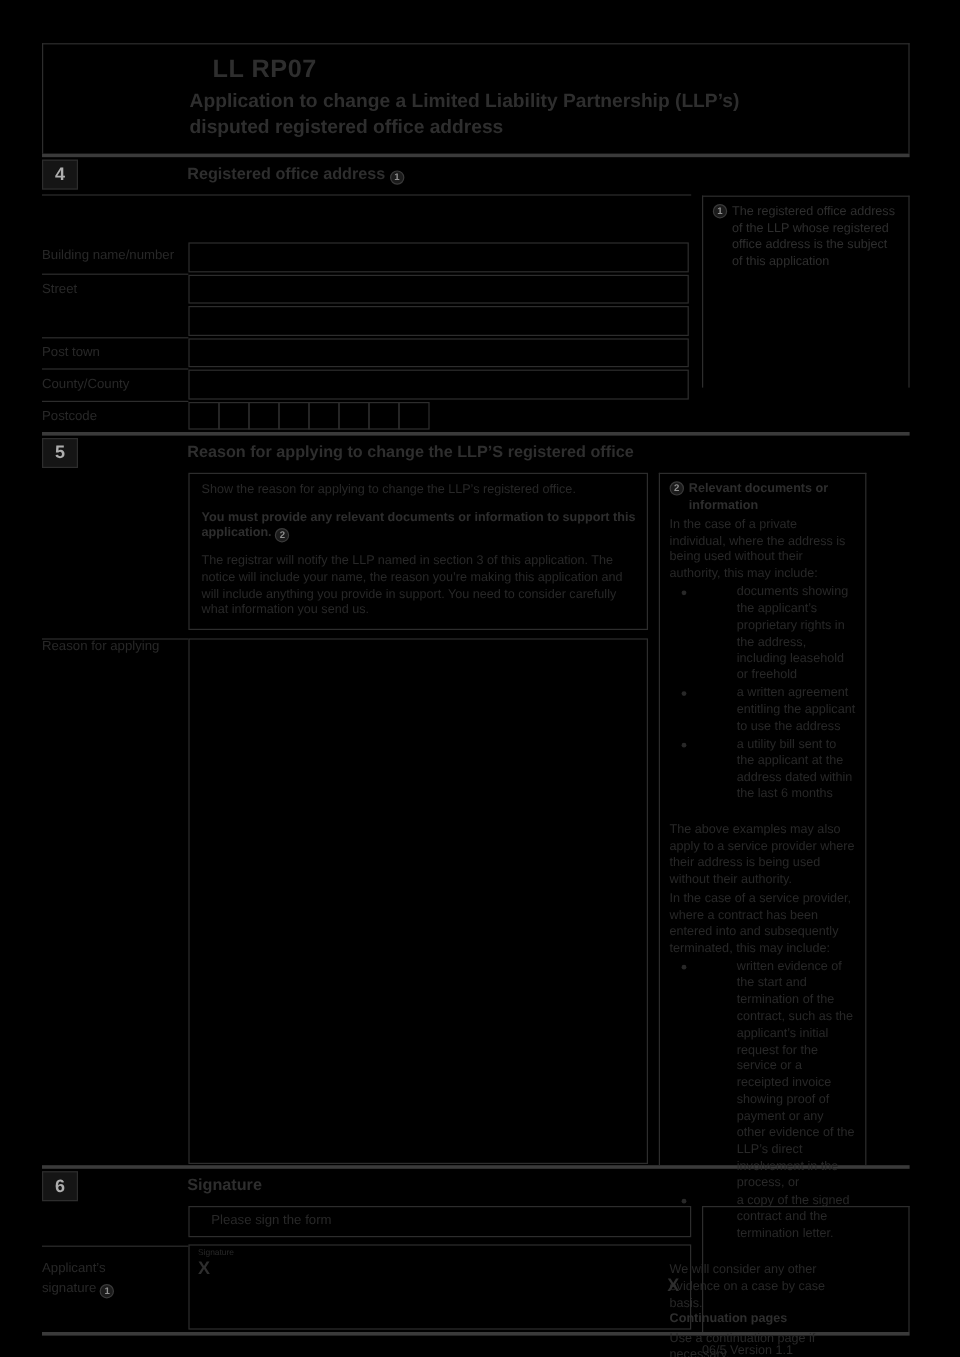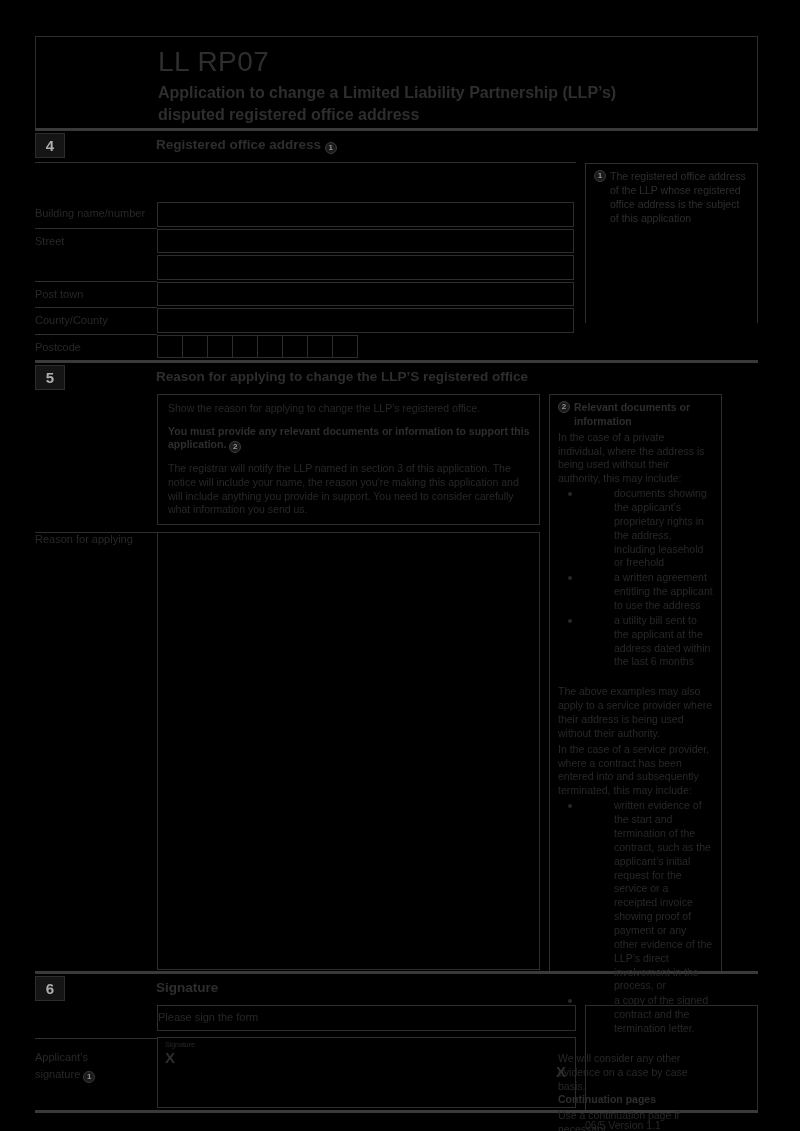--- a/index.html
+++ b/index.html
@@ -54,21 +54,21 @@
     content:"";position:absolute;left:10px;top:5px;width:4px;height:4px;
     border-radius:50%;background:var(--ink);
   }
 
   
   .title-block{
     height:92px;border-top:1px solid var(--line);
     border-left:1px solid var(--line);border-right:1px solid var(--line);
     padding:9px 0 0 122px;
   }
-  .form-code{font-size:28px;font-weight:400;color:var(--ink-strong);letter-spacing:0.5px;}
+  .form-code{font-size:21px;font-weight:700;color:var(--ink-strong);letter-spacing:0.5px;margin-left:19px;}
   .form-subtitle{font-size:16px;font-weight:bold;color:var(--ink-strong);width:505px;margin-top:4px;line-height:1.35;}
 
   
   .f-row{display:flex;height:26.5px;}
   .f-label{width:122px;font-size:11px;padding-top:6px;color:var(--ink);}
   .f-label.sep{border-top:1px solid var(--line);}
   .input-box{width:417px;border:1px solid var(--line);margin:1px 0;background:transparent;}
   .pc-cells{display:flex;margin-top:1px;}
   .pc-cell{width:26px;height:23px;border:1px solid var(--line);margin-left:-1px;}
   .pc-cell:first-child{margin-left:0;}
@@ -92,21 +92,21 @@
 
   
   .s6-left{width:122px;align-self:stretch;}
   .sig-label{
     margin-top:33px;border-top:1px solid var(--line);
     padding-top:10px;font-size:11px;line-height:1.5;width:122px;
   }
   .s6-mid{width:419px;}
   .sign-note-box{
     border:1px solid var(--line);height:26px;
-    font-size:11px;padding:5px 0;color:var(--ink);
+    font-size:11px;padding:5px 18px;color:var(--ink);
   }
   .sig-box{border:1px solid var(--line);height:71px;margin-top:6px;position:relative;padding:3px 7px;}
   .sig-tiny{font-size:7px;color:var(--ink);}
   .x-mark{font-size:15px;font-weight:bold;color:var(--ink-strong);line-height:1;}
   .x-left{display:inline-block;margin-top:2px;}
   .x-right{position:absolute;right:9px;top:26px;}
   .s6-note{height:105px;}
 
   
   .footer{margin-left:550px;margin-top:6px;font-size:10.5px;color:var(--ink);}

